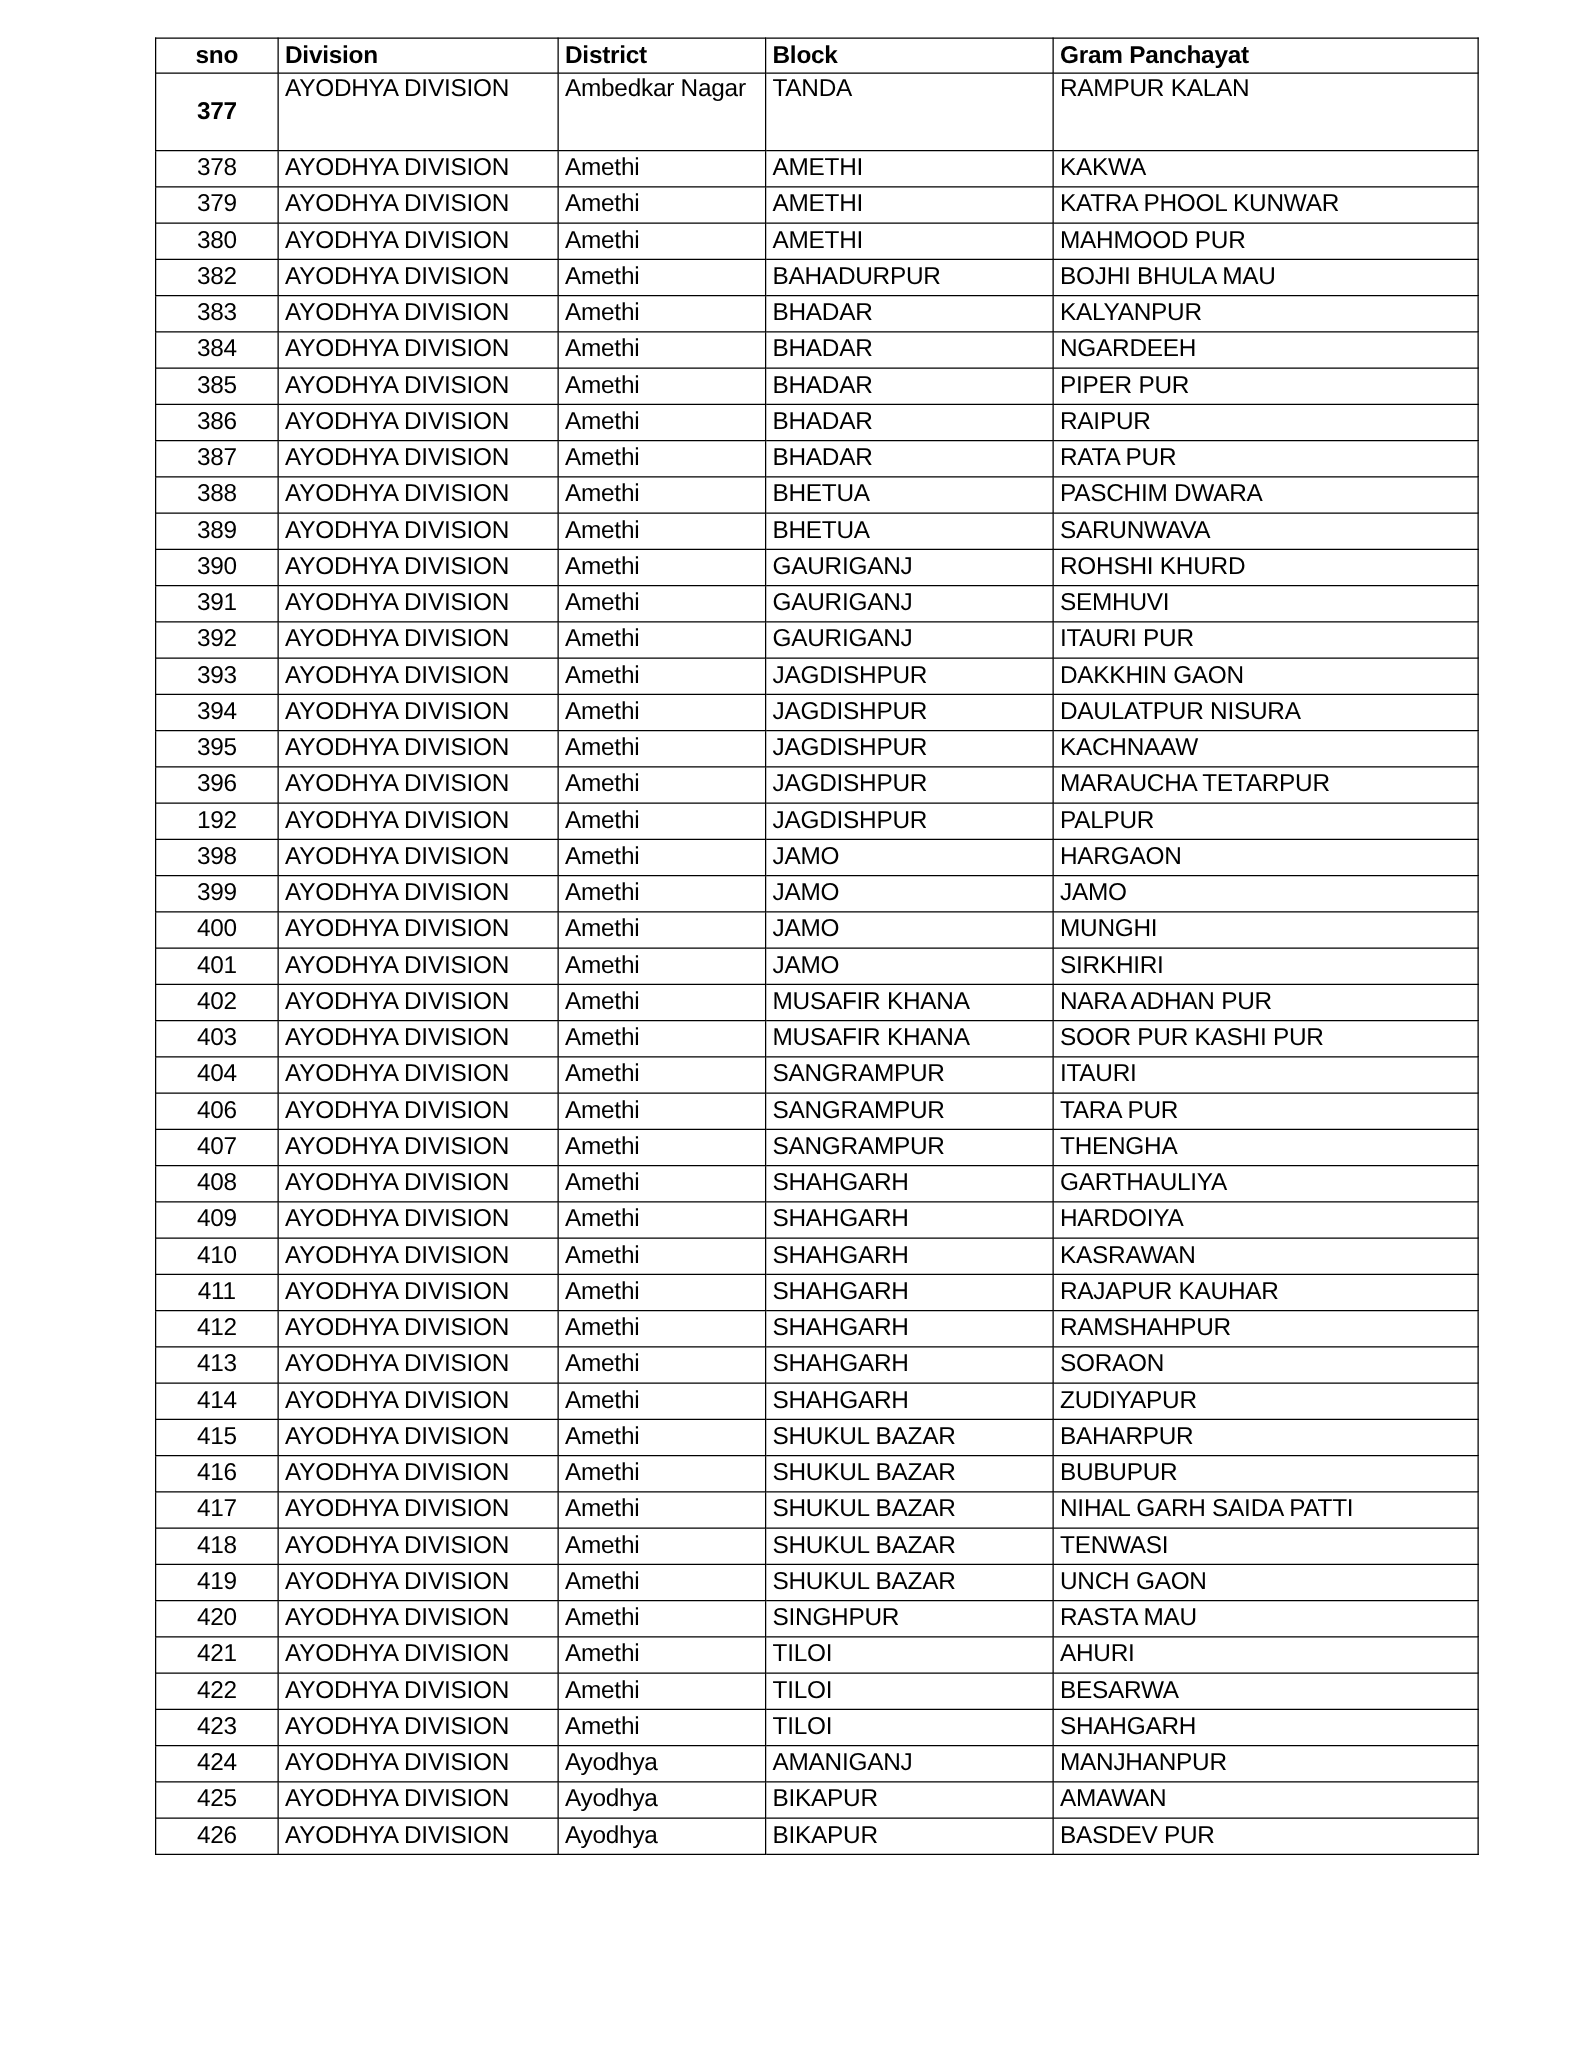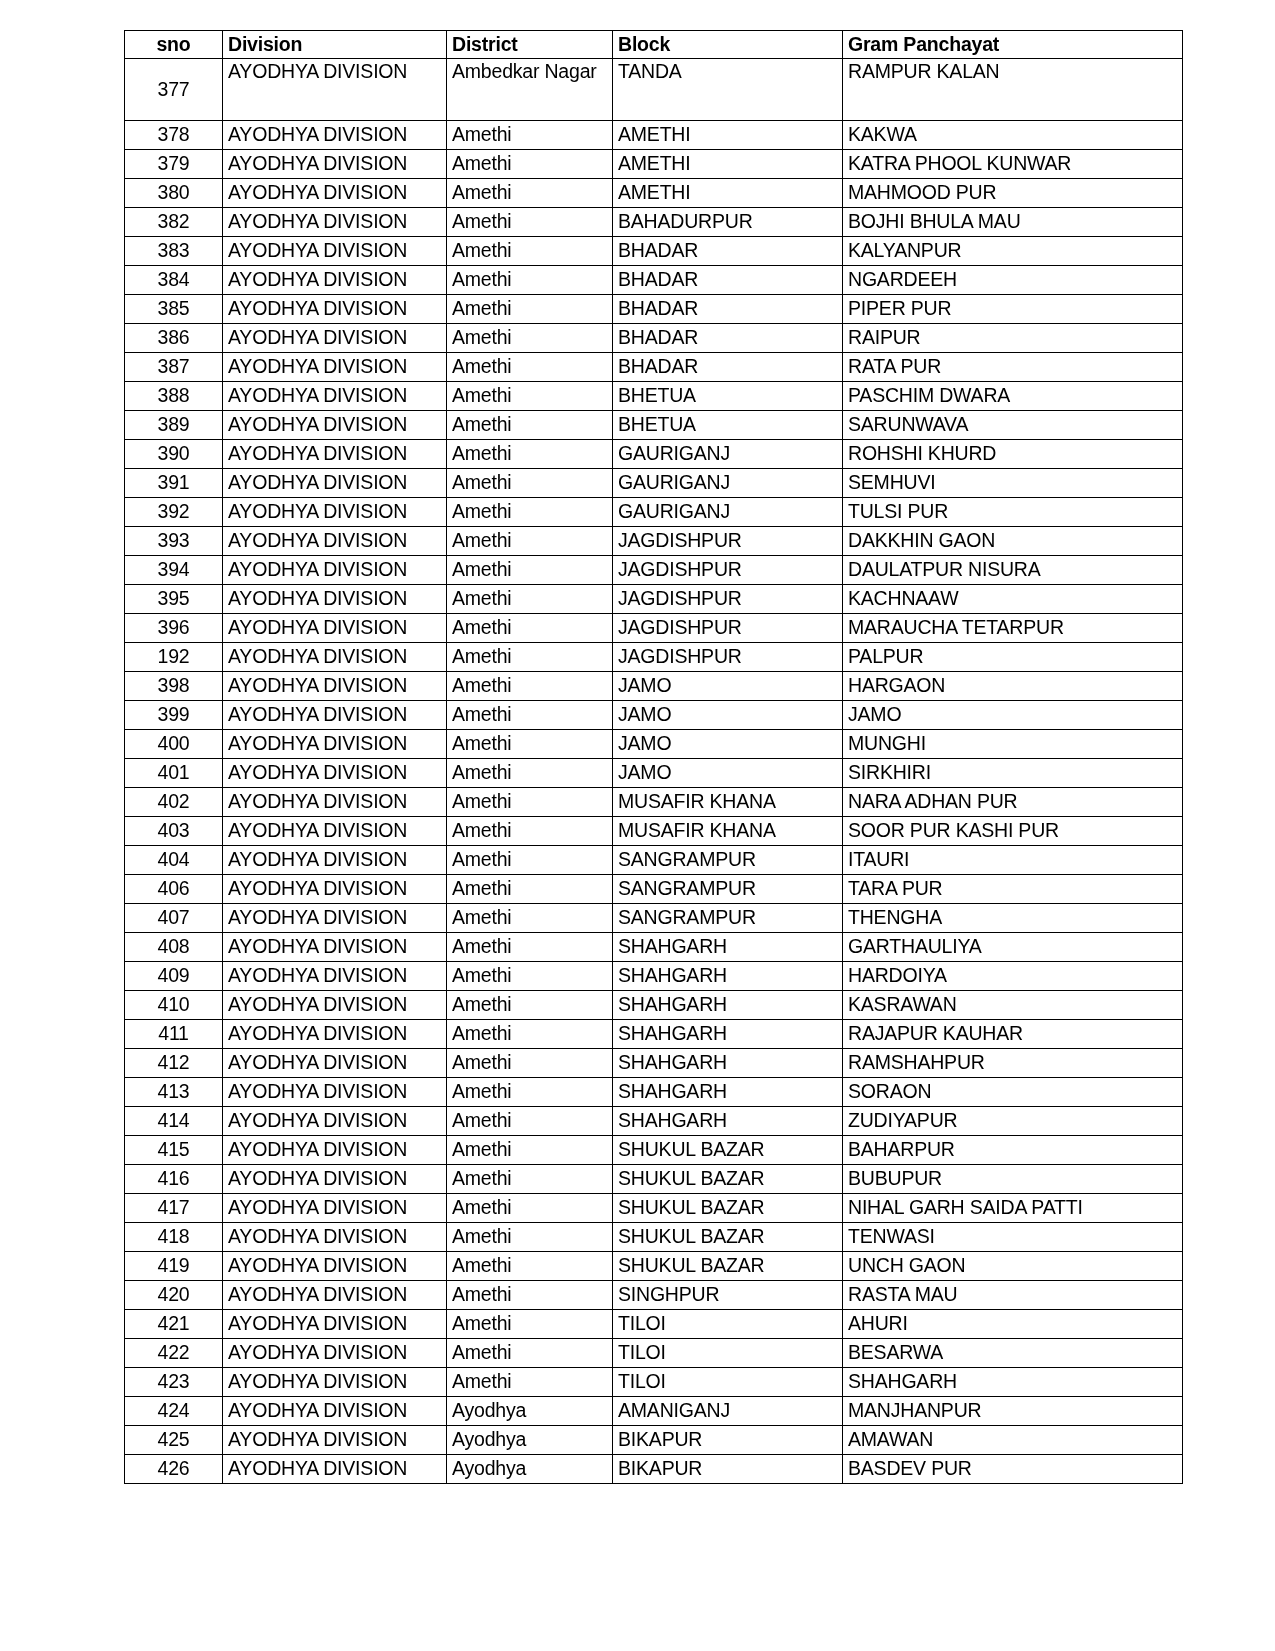--- a/index.html
+++ b/index.html
@@ -67,20 +67,21 @@
     font-size: 20px;
   }
   tr.tall-row td {
     height: 58px;
     vertical-align: top;
     padding-top: 3px;
   }
   tr.tall-row td.sno {
     vertical-align: middle;
     padding-top: 0;
+    font-weight: bold;
   }
 </style>
 </head>
 <body>
 
 <div id="page">
   <div id="table-wrap">
     <table class="grid">
       <colgroup>
         <col class="c-sno">
@@ -195,21 +196,21 @@
             <td>AYODHYA DIVISION</td>
             <td>Amethi</td>
             <td>GAURIGANJ</td>
             <td>SEMHUVI</td>
           </tr>
           <tr>
             <td class="sno">392</td>
             <td>AYODHYA DIVISION</td>
             <td>Amethi</td>
             <td>GAURIGANJ</td>
-            <td>TULSI PUR</td>
+            <td>ITAURI PUR</td>
           </tr>
           <tr>
             <td class="sno">393</td>
             <td>AYODHYA DIVISION</td>
             <td>Amethi</td>
             <td>JAGDISHPUR</td>
             <td>DAKKHIN GAON</td>
           </tr>
           <tr>
             <td class="sno">394</td>

